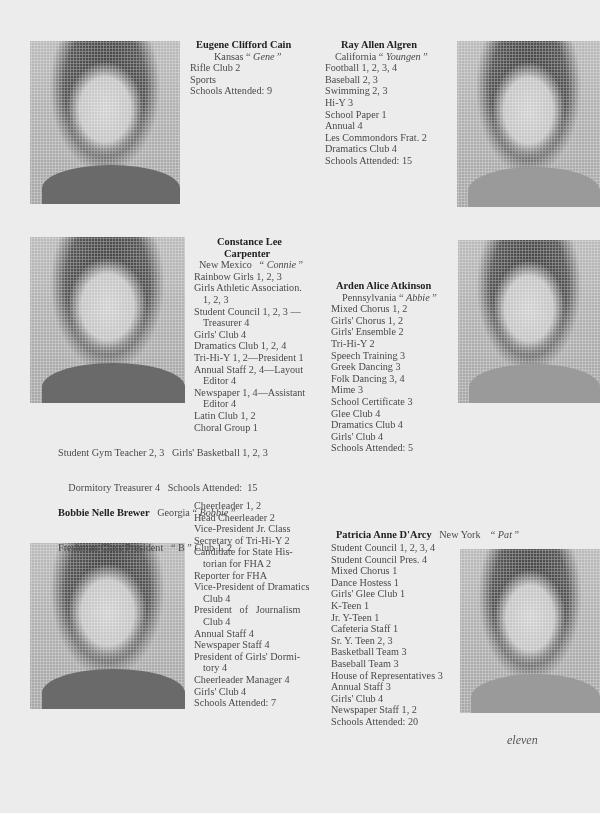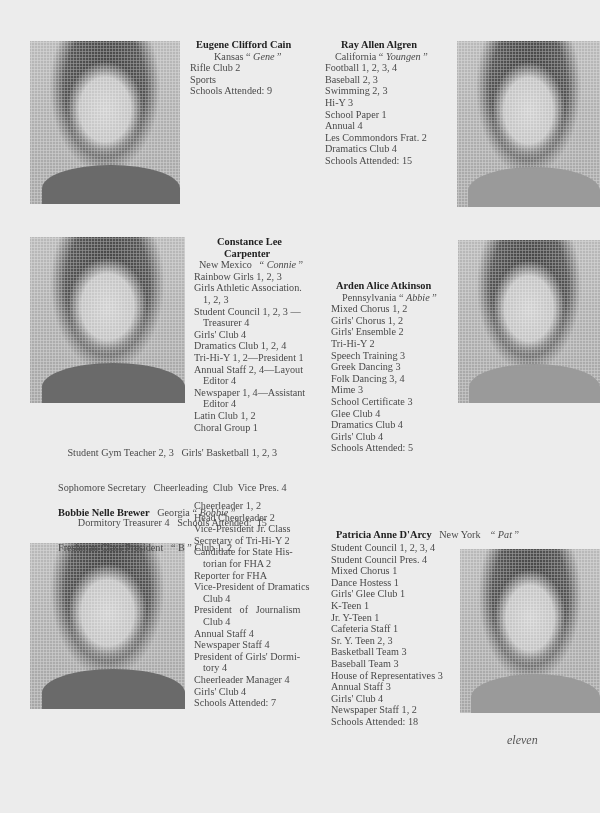--- a/index.html
+++ b/index.html
@@ -90,21 +90,20 @@
   <span class="line">Tri-Hi-Y 1, 2—President 1</span>
   <span class="line">Annual Staff 2, 4—Layout</span>
   <span class="line ind">Editor 4</span>
   <span class="line">Newspaper 1, 4—Assistant</span>
   <span class="line ind">Editor 4</span>
   <span class="line">Latin Club 1, 2</span>
   <span class="line">Choral Group 1</span>
 </div>
 <div class="txt" style="left:58px;top:424px;white-space:pre;text-align:center;">
   <span class="line">Student Gym Teacher 2, 3   Girls' Basketball 1, 2, 3</span>
-  <span class="line">Sophomore Secretary   Cheerleading  Club  Vice Pres. 4</span>
   <span class="line">Dormitory Treasurer 4   Schools Attended:  15</span>
 </div>
 
 <div class="txt" style="left:331px;top:236px;margin-top:44px;">
   <span class="line name" style="padding-left:5px;">Arden Alice Atkinson</span>
   <span class="line" style="padding-left:11px;text-align:center;"><span>Pennsylvania</span> “ <span class="nick">Abbie</span> ”</span>
   <span class="line">Mixed Chorus 1, 2</span>
   <span class="line">Girls' Chorus 1, 2</span>
   <span class="line">Girls' Ensemble 2</span>
   <span class="line">Tri-Hi-Y 2</span>
@@ -156,16 +155,16 @@
   <span class="line">K-Teen 1</span>
   <span class="line">Jr. Y-Teen 1</span>
   <span class="line">Cafeteria Staff 1</span>
   <span class="line">Sr. Y. Teen 2, 3</span>
   <span class="line">Basketball Team 3</span>
   <span class="line">Baseball Team 3</span>
   <span class="line">House of Representatives 3</span>
   <span class="line">Annual Staff 3</span>
   <span class="line">Girls' Club 4</span>
   <span class="line">Newspaper Staff 1, 2</span>
-  <span class="line">Schools Attended:  18</span>
+  <span class="line">Schools Attended:  20</span>
 </div>
 
 <div class="pagenum">eleven</div>
 
 </body></html>

